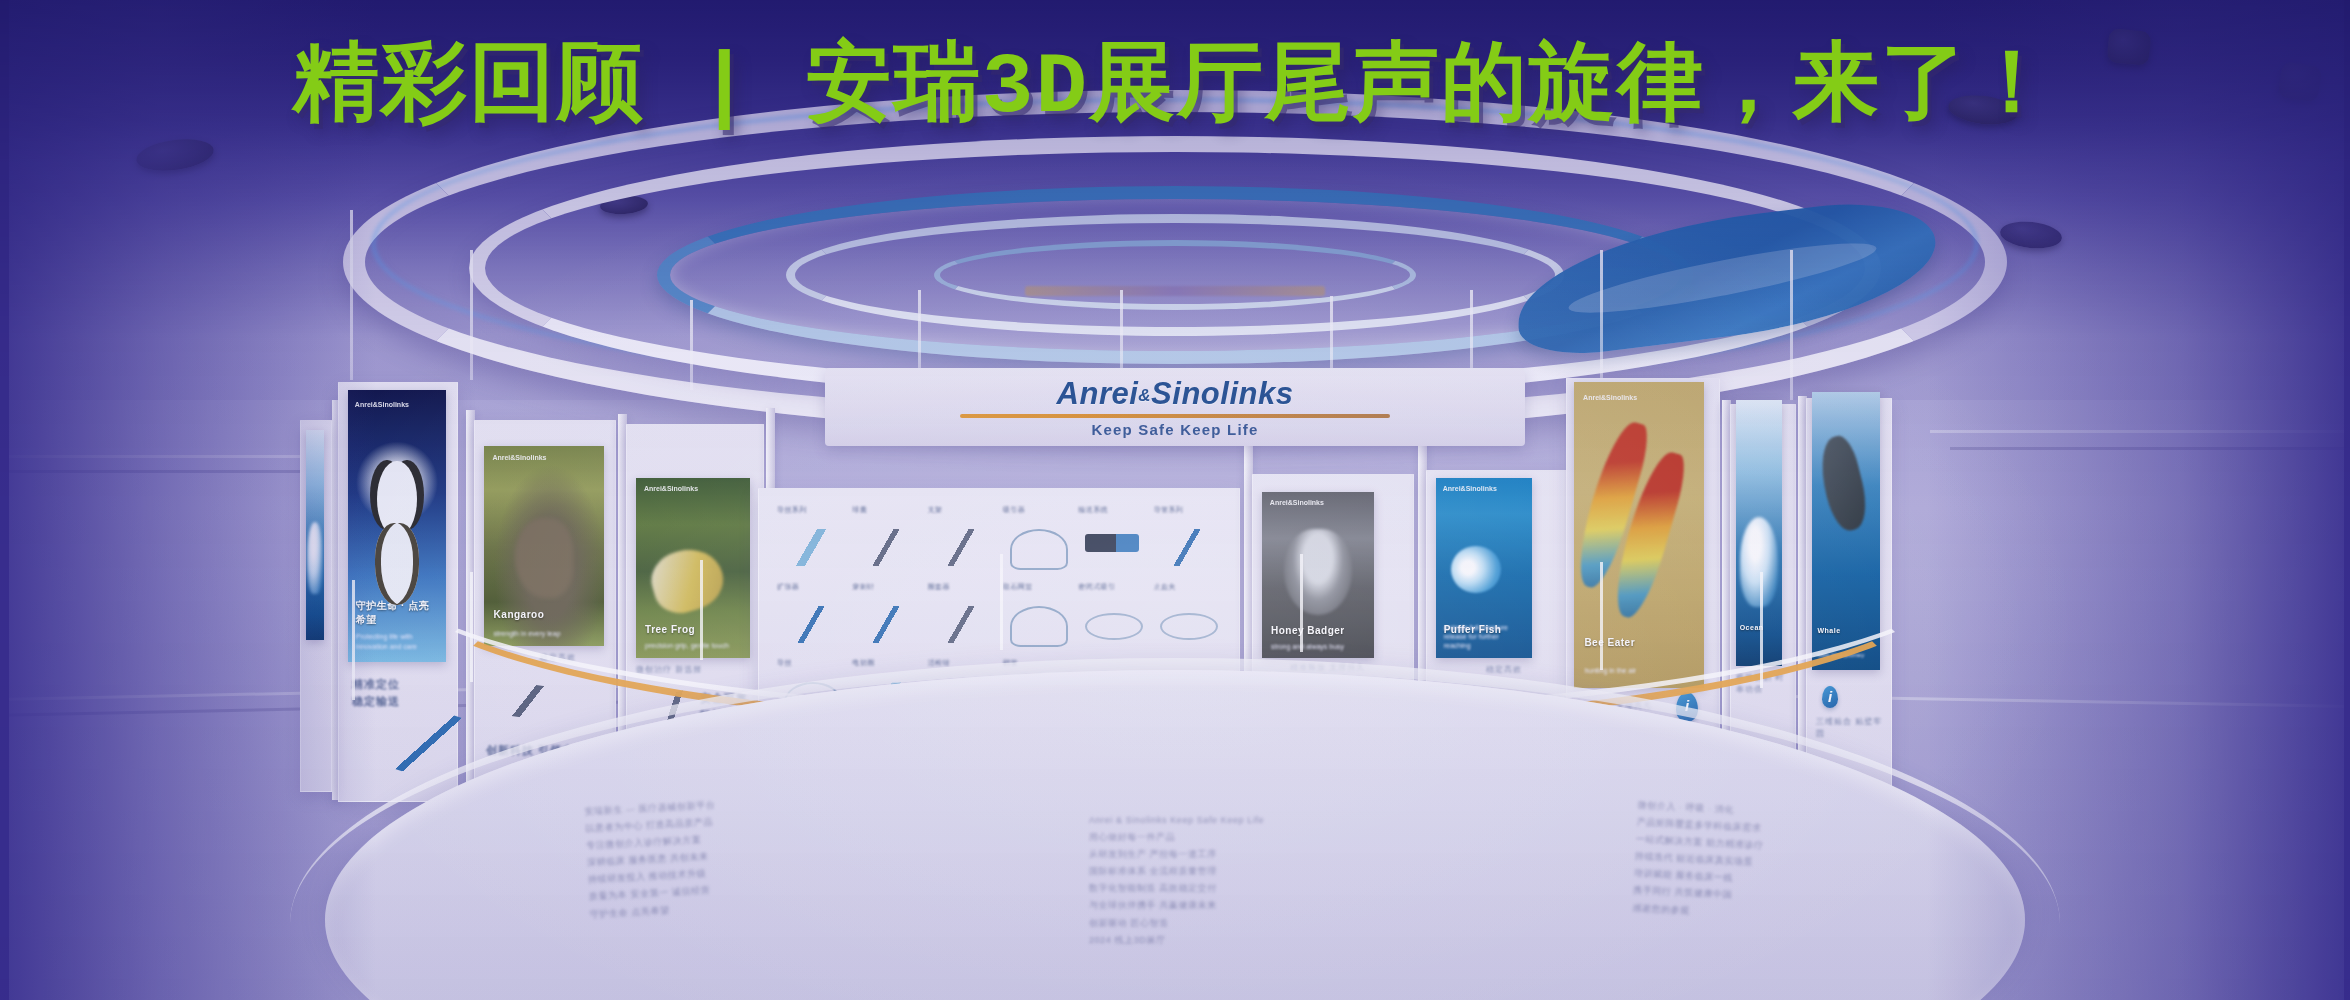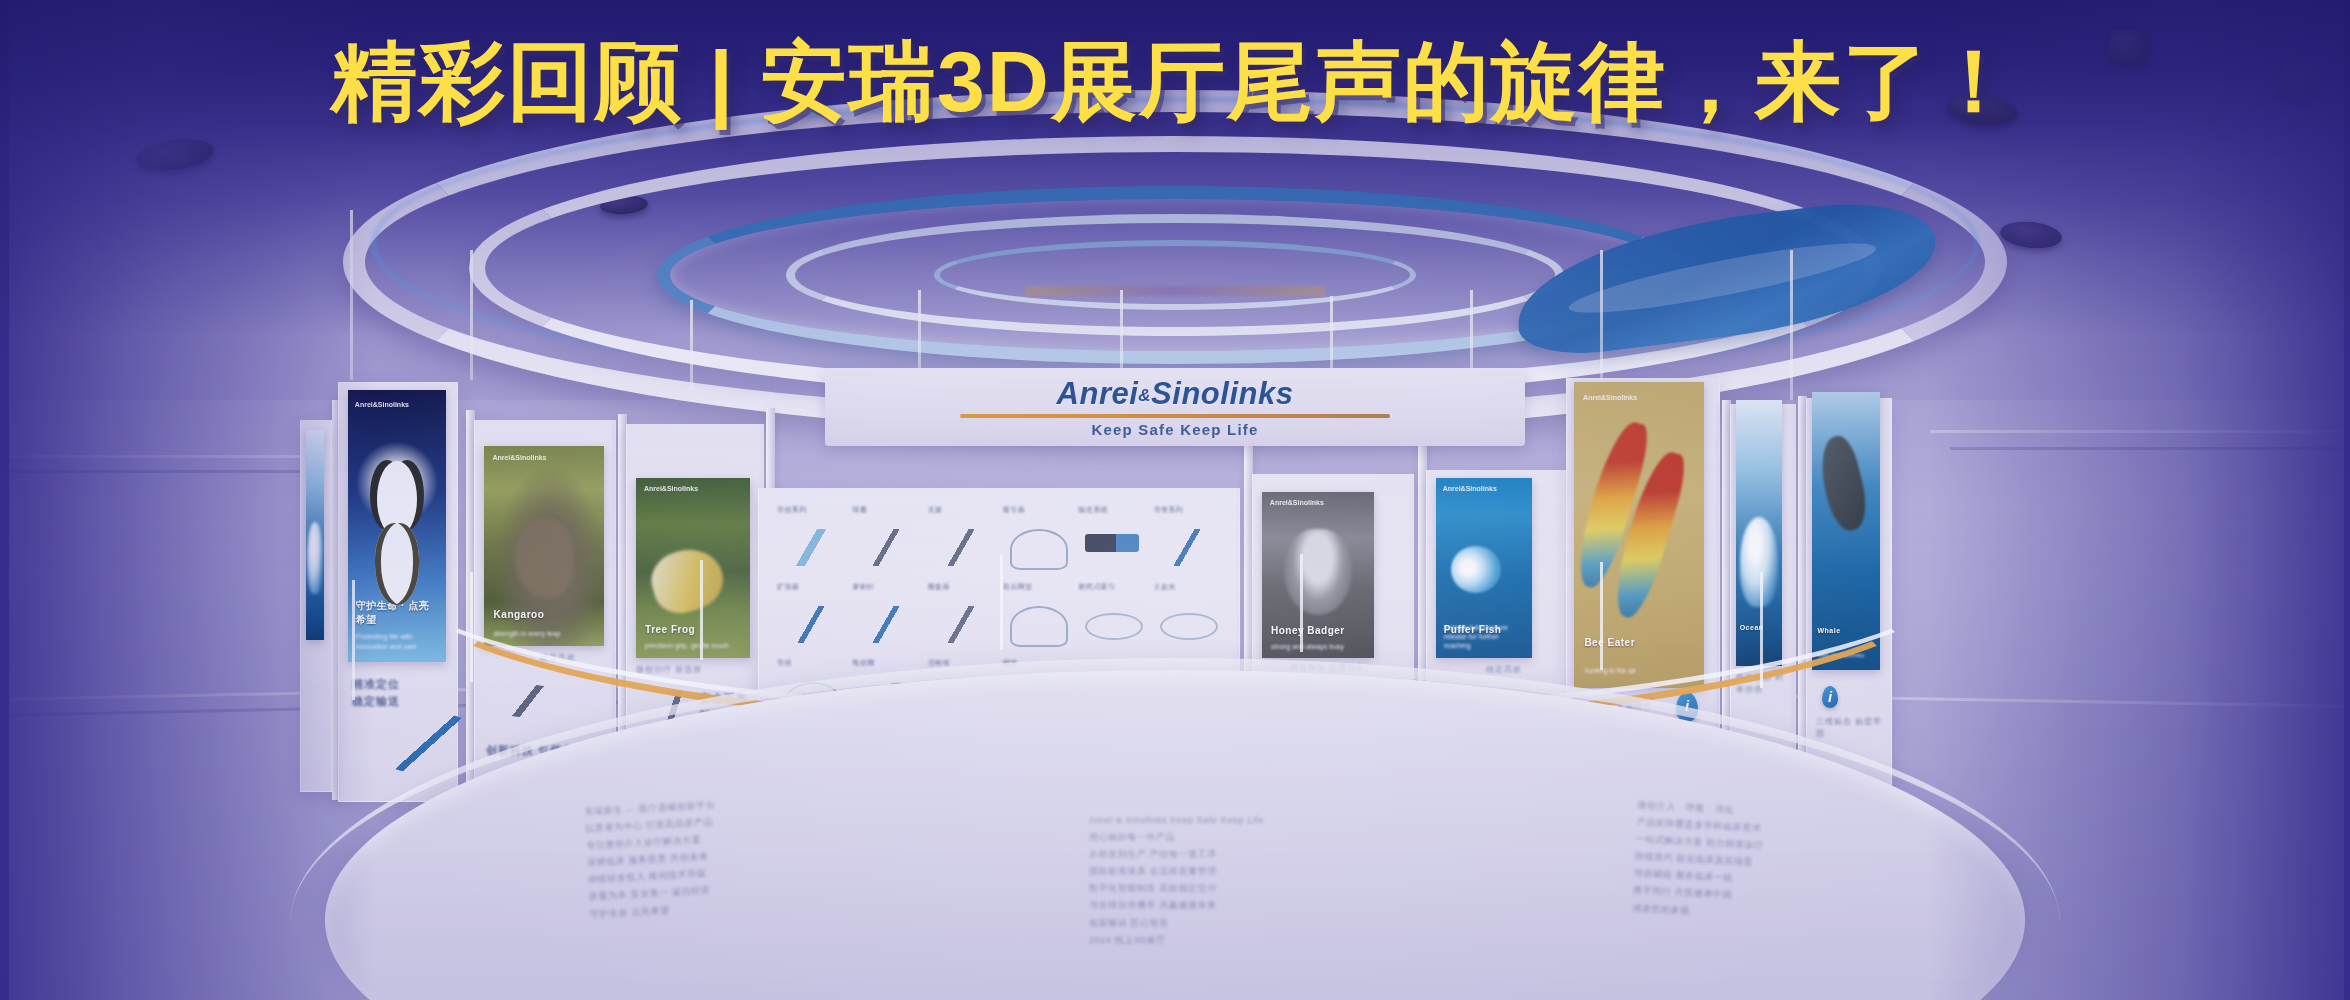--- a/index.html
+++ b/index.html
@@ -278,27 +278,27 @@
     border:6px solid transparent;border-bottom-color:rgba(255,255,255,.85);
   }
   .railposts{position:absolute;left:0;bottom:0;width:100%;height:100%;}
   .railpost{position:absolute;width:3px;background:rgba(255,255,255,.8);}
 
   
   .title{
     position:absolute;left:0;right:0;top:24px;
     text-align:center;
     font-size:86px;font-weight:bold;
-    color:#fde047;
+    color:#84cc16;
     letter-spacing:2px;
     white-space:nowrap;
     text-shadow:
        4px 5px 0 rgba(52,42,110,.55),
        7px 9px 14px rgba(40,32,92,.45);
-    font-family:Liberation Sans, sans-serif;
+    font-family:Liberation Mono, monospace;
   }
 
   
   .tint{
     position:absolute;inset:0;pointer-events:none;
     background:linear-gradient(180deg, rgba(58,47,145,.55) 0%, rgba(72,62,158,.30) 16%, rgba(110,102,185,.14) 34%, rgba(150,144,210,.10) 58%, rgba(150,145,208,.14) 100%);
     mix-blend-mode:multiply;
   }
   .tint2{
     position:absolute;inset:0;pointer-events:none;

